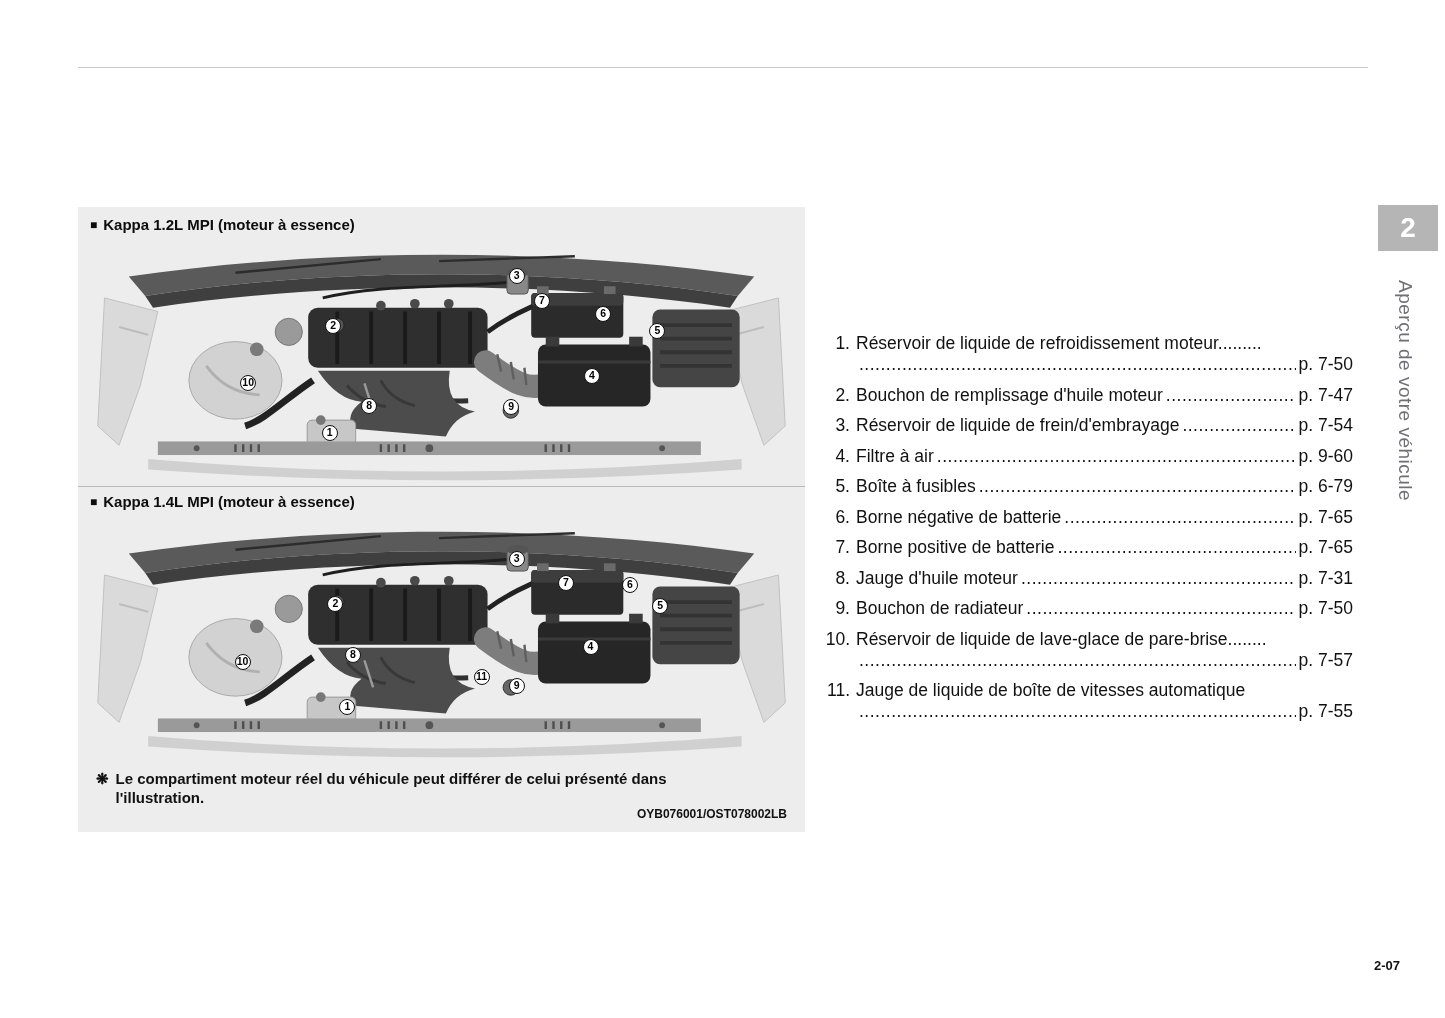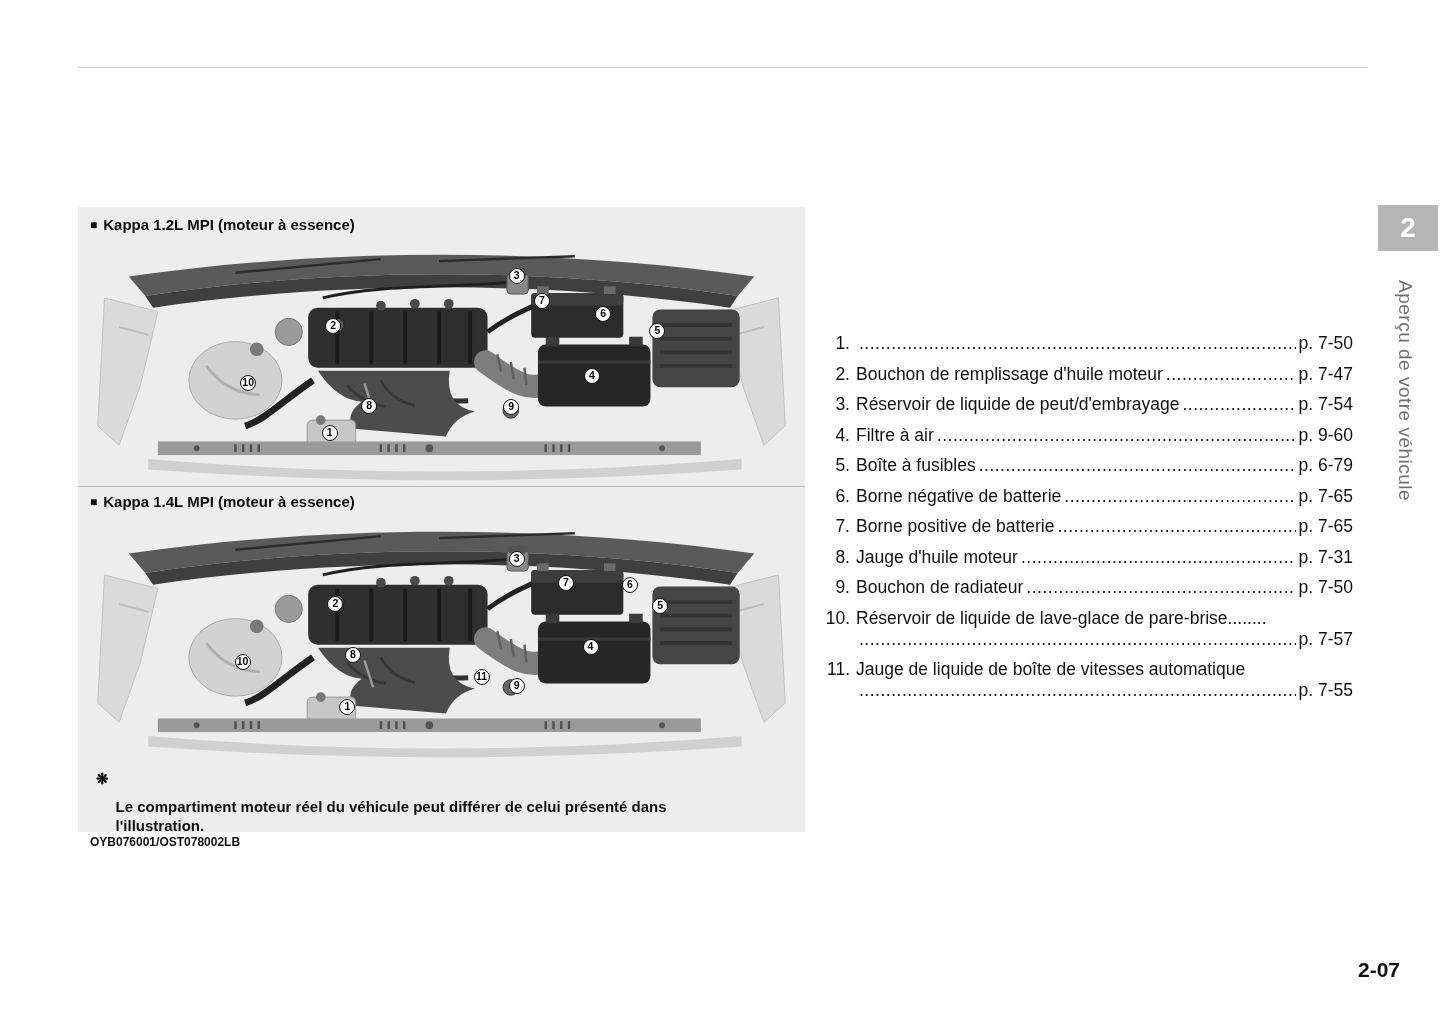--- a/index.html
+++ b/index.html
@@ -8,40 +8,40 @@
 
   .top-rule { position:absolute; left:78px; top:67px; width:1290px; height:1px; background:#c9c9c9; }
 
   
   .chapter-tab { position:absolute; left:1378px; top:205px; width:60px; height:46px;
     background:#b5b5b5; color:#fff; font-weight:bold; font-size:28px;
     display:flex; align-items:center; justify-content:center; }
   .side-title { position:absolute; left:1394px; top:280px; height:300px;
     writing-mode:vertical-rl; font-size:19px; color:#6f6f74; letter-spacing:0.5px; }
 
-  .page-number { position:absolute; right:45px; top:958px; font-size:21px; font-weight:bold; }
+  .page-number { position:absolute; right:45px; top:958px; font-size:13px; font-weight:bold; }
 
   
   .figure-panel { position:absolute; left:78px; top:207px; width:727px; height:625px;
     background:#ededed; padding:6px 12px 8px 12px; }
   .fig-caption { font-weight:bold; font-size:15px; padding:3px 0 3px 0; color:#0d0d0d;
     display:flex; align-items:center; }
   .fig-caption .bullet { font-size:12px; margin-right:6px; }
   .fig-divider { border:none; border-top:1px solid #b9b9b9; margin:3px -12px 3px -12px; }
   .diagram { position:relative; width:703px; height:246px; margin:1px 0 3px 0; }
   .diagram svg { width:100%; height:100%; display:block; }
 
   .callout { position:absolute; width:16px; height:16px; margin:-8px 0 0 -8px;
     background:#fff; border:1.4px solid #111; border-radius:50%;
     font-size:10.5px; font-weight:bold; line-height:13px; text-align:center; color:#000; z-index:3; }
 
   .fig-note { display:flex; margin-top:9px; font-weight:bold; font-size:15px; line-height:19px; }
   .fig-note .sym { margin:0 7px 0 6px; }
-  .fig-note .txt { width:620px;margin-top:28px; }
-  .fig-code { font-size:12px; font-weight:bold; margin-top:0px; padding-right:6px; }
+  .fig-note .txt { width:620px; }
+  .fig-code { text-align:right; font-size:12px; font-weight:bold; margin-top:0px; padding-right:6px; }
 
   
   .parts-list { position:absolute; left:820px; top:333px; width:533px; font-size:17.5px; }
   .pl-item { display:grid; grid-template-columns:30px 1fr; column-gap:6px; margin-bottom:9.5px; }
   .pl-num { text-align:right; line-height:21px; }
   .pl-body { min-width:0; }
   .pl-line { display:flex; align-items:baseline; line-height:21px; }
   .pl-label { white-space:nowrap; }
   .pl-leader { flex:1 1 auto; overflow:hidden; white-space:nowrap; margin:0 3px; letter-spacing:0.5px; }
   .pl-page { white-space:nowrap; }
@@ -180,40 +180,43 @@
   </div>
 
   <div class="fig-code">OYB076001/OST078002LB</div>
 </div>
 
 <div class="parts-list">
     <div class="pl-item">
       <div class="pl-num">1.</div>
       <div class="pl-body">
         <div class="pl-line">
+          <span class="pl-label">Réservoir de liquide de refroidissement moteur.........</span>
+        </div>
+        <div class="pl-line">
           <span class="pl-leader">........................................................................................................................................</span>
           <span class="pl-page">p. 7-50</span>
         </div>
       </div>
     </div>
     <div class="pl-item">
       <div class="pl-num">2.</div>
       <div class="pl-body">
         <div class="pl-line">
           <span class="pl-label">Bouchon de remplissage d'huile moteur</span>
           <span class="pl-leader">........................................................................................................................................</span>
           <span class="pl-page">p. 7-47</span>
         </div>
       </div>
     </div>
     <div class="pl-item">
       <div class="pl-num">3.</div>
       <div class="pl-body">
         <div class="pl-line">
-          <span class="pl-label">Réservoir de liquide de peut/d'embrayage</span>
+          <span class="pl-label">Réservoir de liquide de frein/d'embrayage</span>
           <span class="pl-leader">........................................................................................................................................</span>
           <span class="pl-page">p. 7-54</span>
         </div>
       </div>
     </div>
     <div class="pl-item">
       <div class="pl-num">4.</div>
       <div class="pl-body">
         <div class="pl-line">
           <span class="pl-label">Filtre à air</span>

